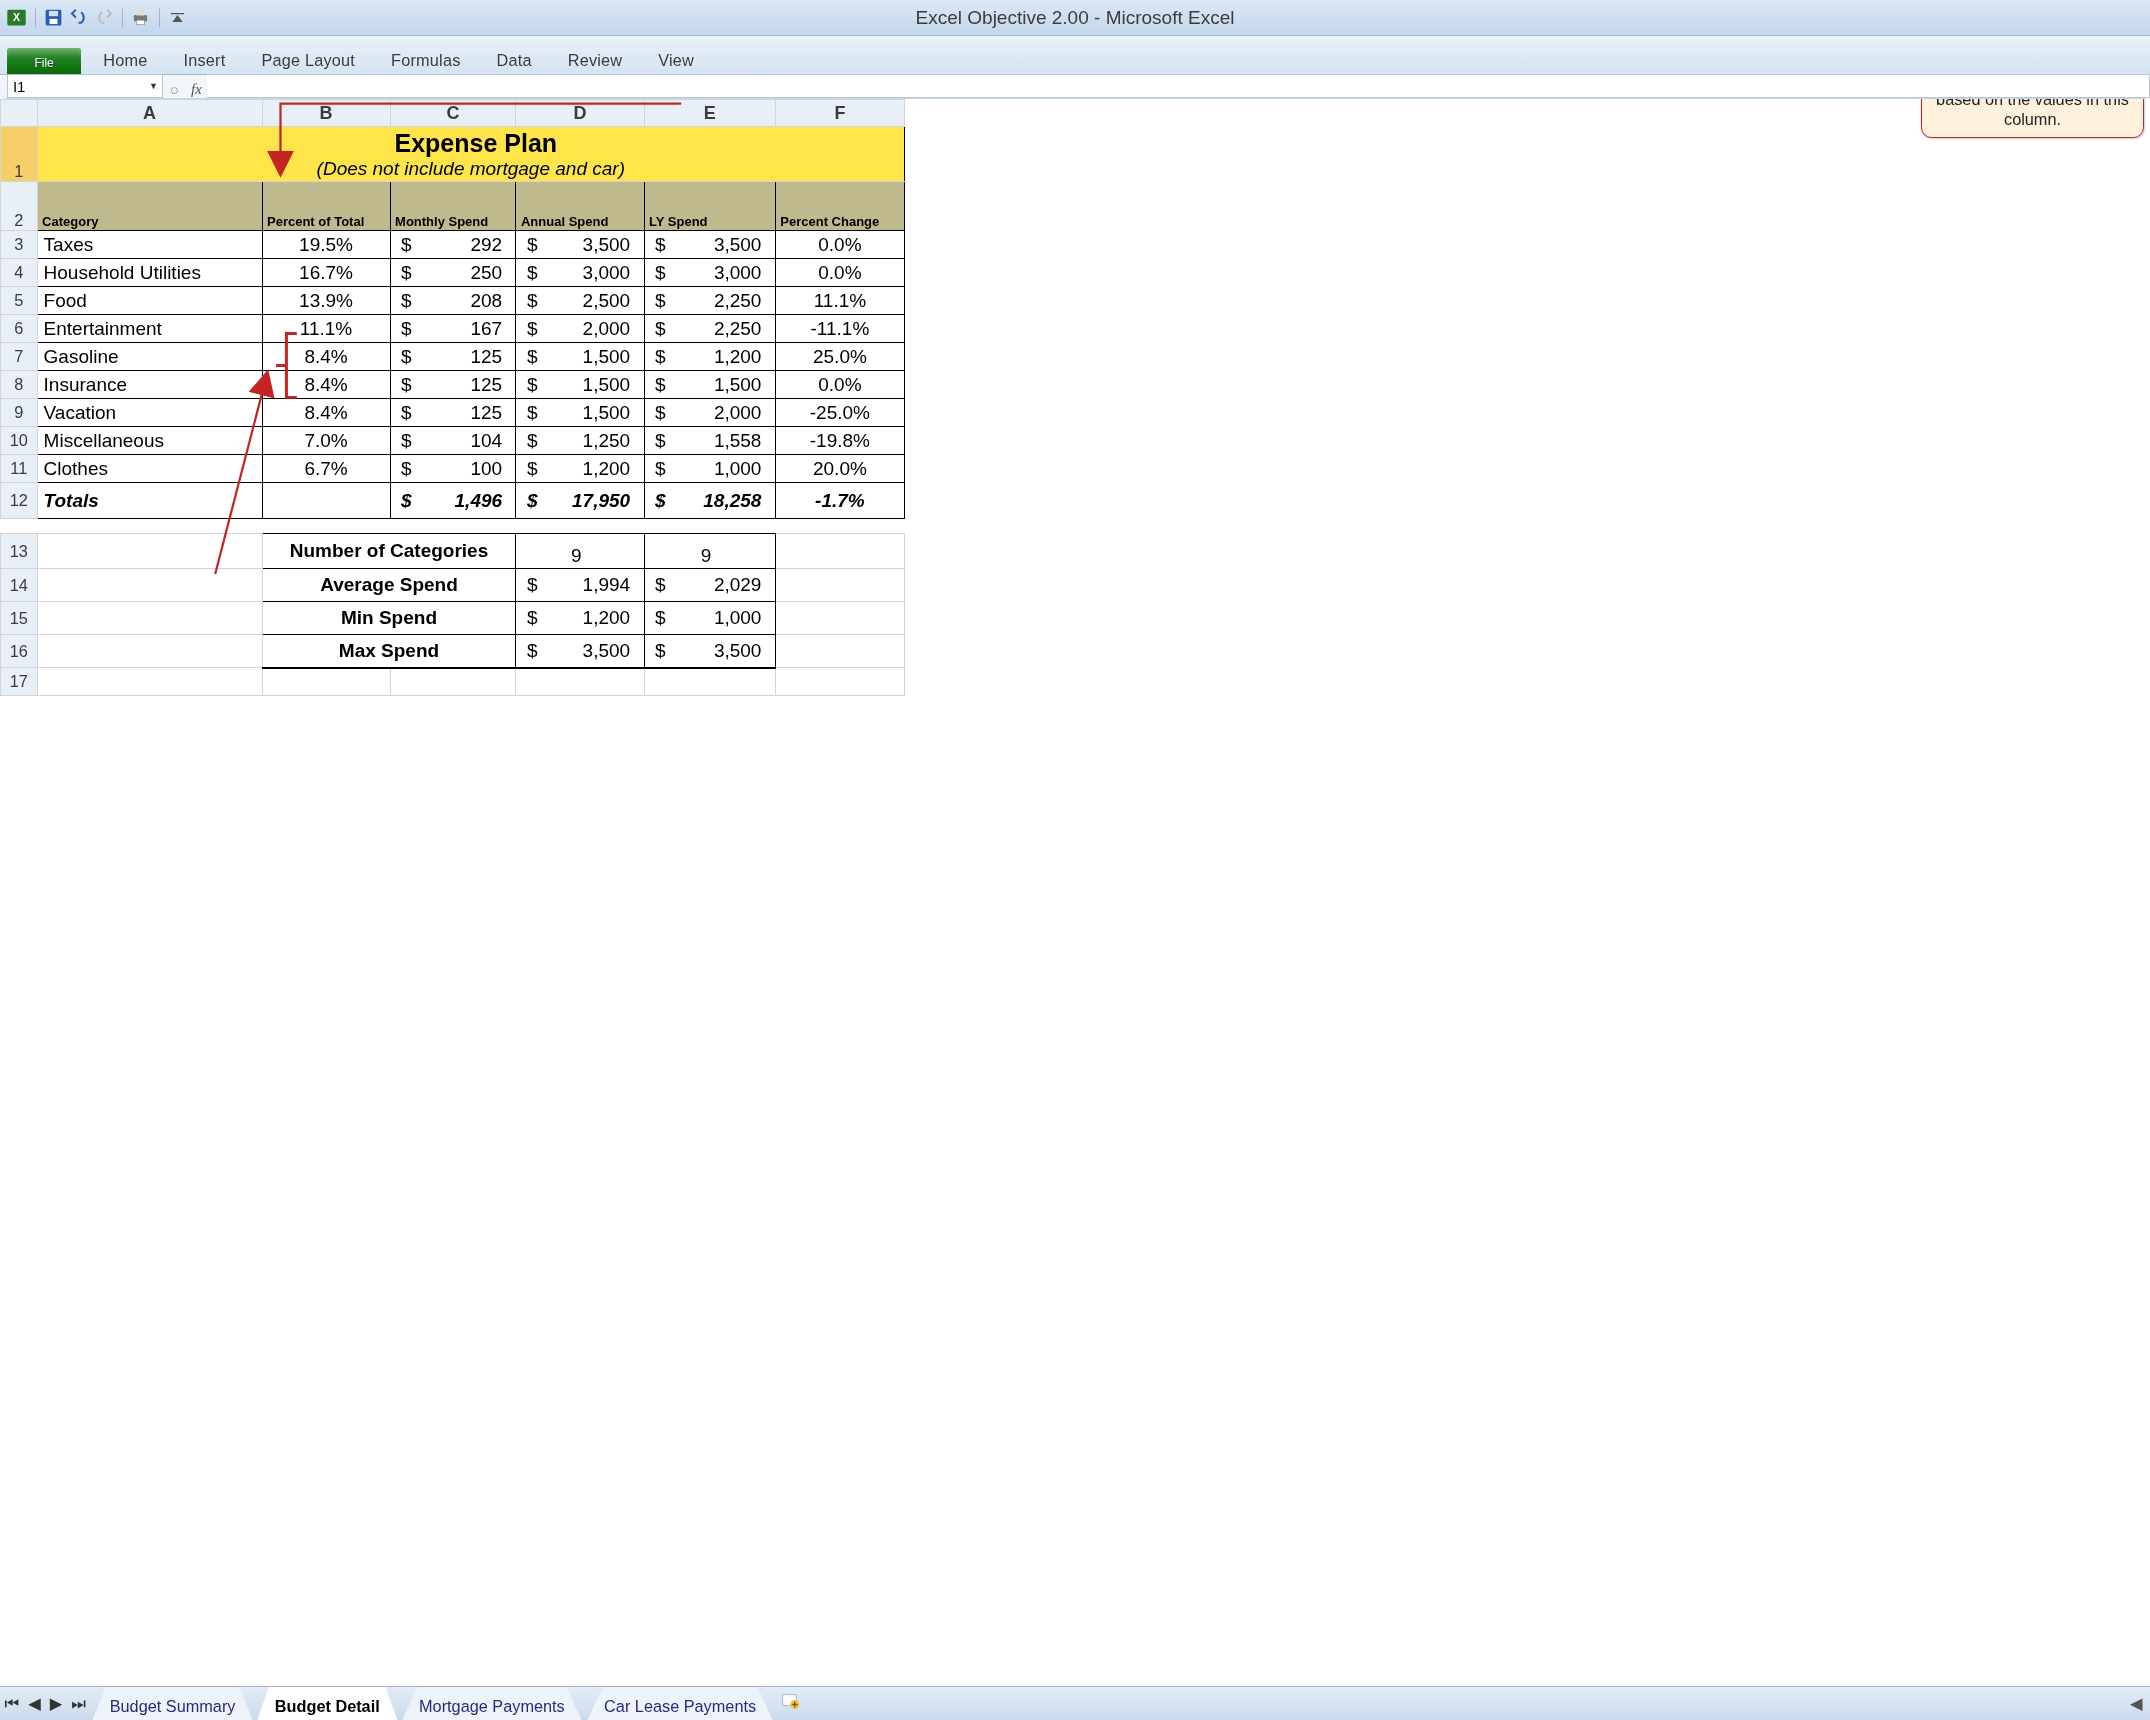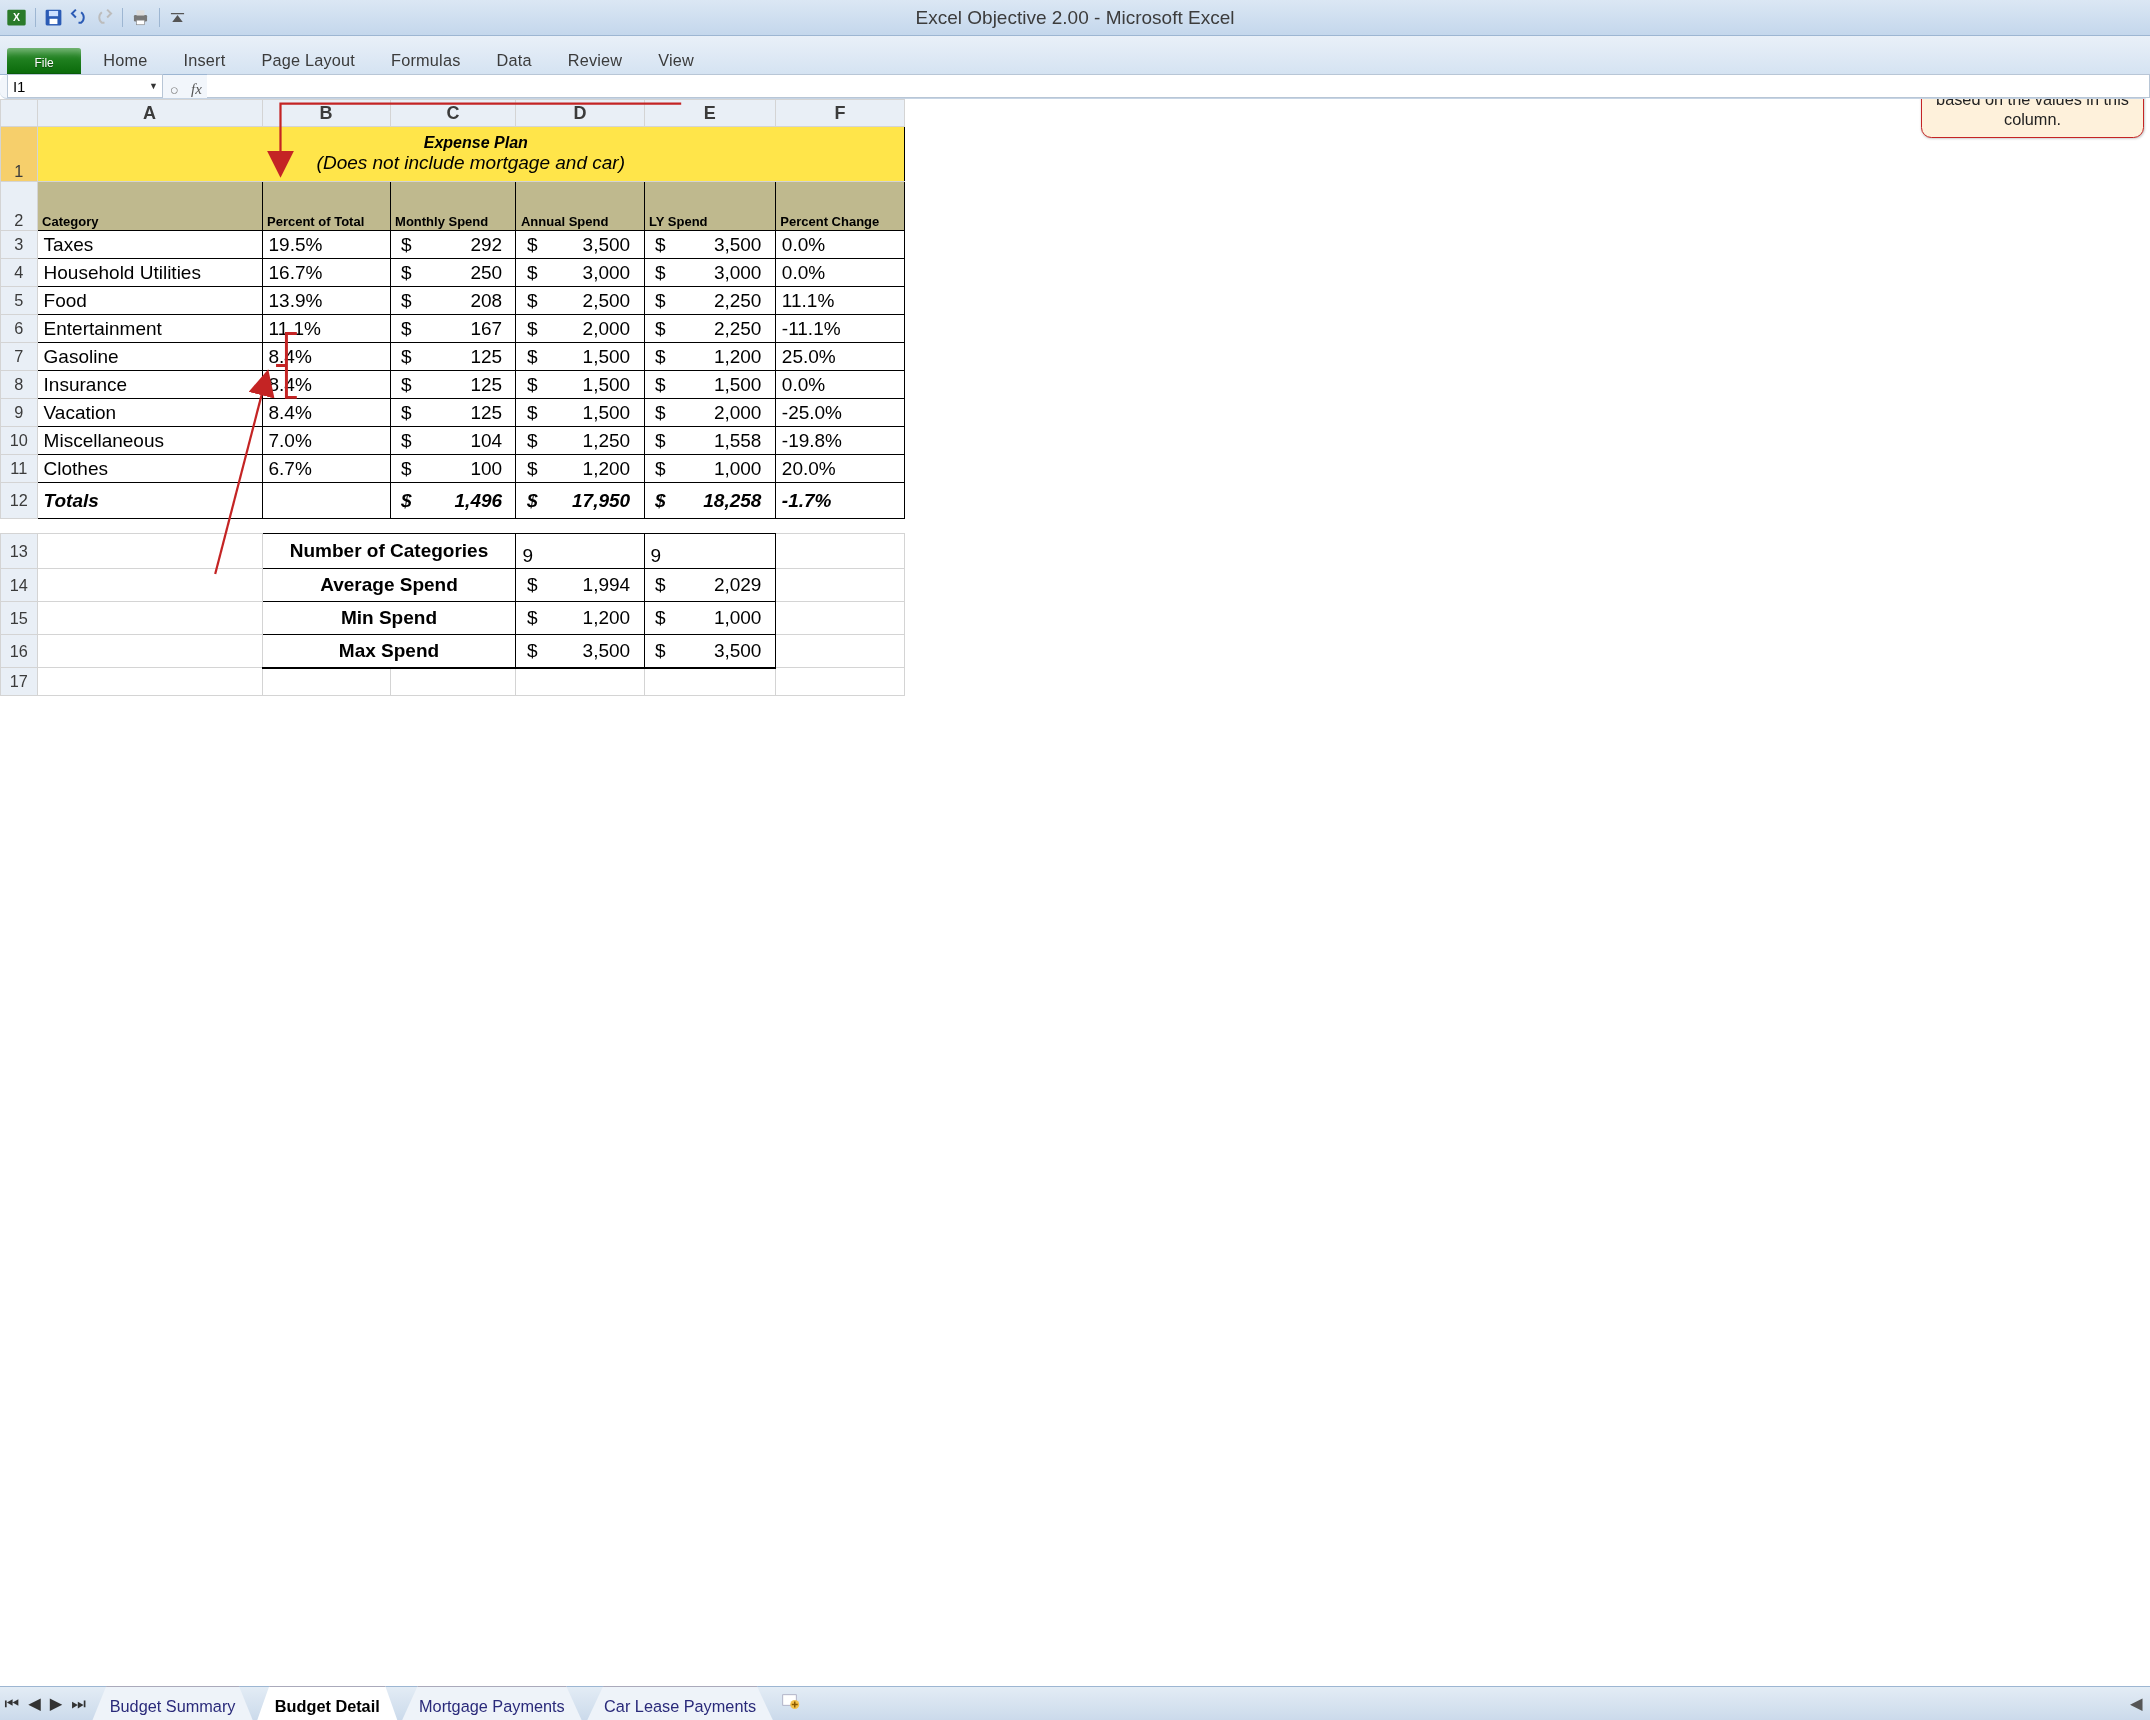--- a/index.html
+++ b/index.html
@@ -39,26 +39,26 @@
   .colB { width:119px; }
   .colC { width:117px; }
   .colD { width:119px; }
   .colE { width:122px; }
   .colF { width:120px; }
 
   td.cell { padding:1.5px 6px; font-family: Arial, sans-serif; font-size:19px; height:28px; }
   .hdr-cell { background:#bfb98e; font-weight:bold; font-size:13px; border:0.7px solid #000 !important; height:43px; vertical-align:bottom; padding:1.5px 4.5px; }
 
   .title-row td.title-cell { background:#ffe54a; text-align:center; font-family: Arial, sans-serif; border-left:0.7px solid #000; border-right:0.7px solid #000; }
-  .title1 { font-weight:bold; font-style:italic; font-size:16px;padding-left:10px; }
+  .title1 { font-weight:bold; font-size:25px;padding-left:10px; }
   .title2 { font-style:italic; font-size:19px; }
 
   .data-row td.cell { border:0.7px solid #000; }
   .totals-row td.cell { border:0.7px solid #000; font-weight:bold; font-style:italic; height:36px; }
-  .tright { text-align:left;margin-top:9px; }
+  .tright { text-align:center;margin-top:9px; }
   .money { display:flex; justify-content:space-between; padding:0 7.4px 0 4.5px; }
   .money.bold span { font-weight:bold; font-style:italic; }
 
   .stat-label { text-align:center; font-weight:bold; padding-right:7.4px; border:0.7px solid #000 !important; }
   .stat-val { border:0.7px solid #000 !important; }
   .dbl-bottom { border-bottom:2.2px double #000 !important; }
 
   .row40 td { height:33px; }
   .gap-row td { height:15px; border-left:none !important; border-right:none !important; border-top:none !important; border-bottom:none !important; }
 

